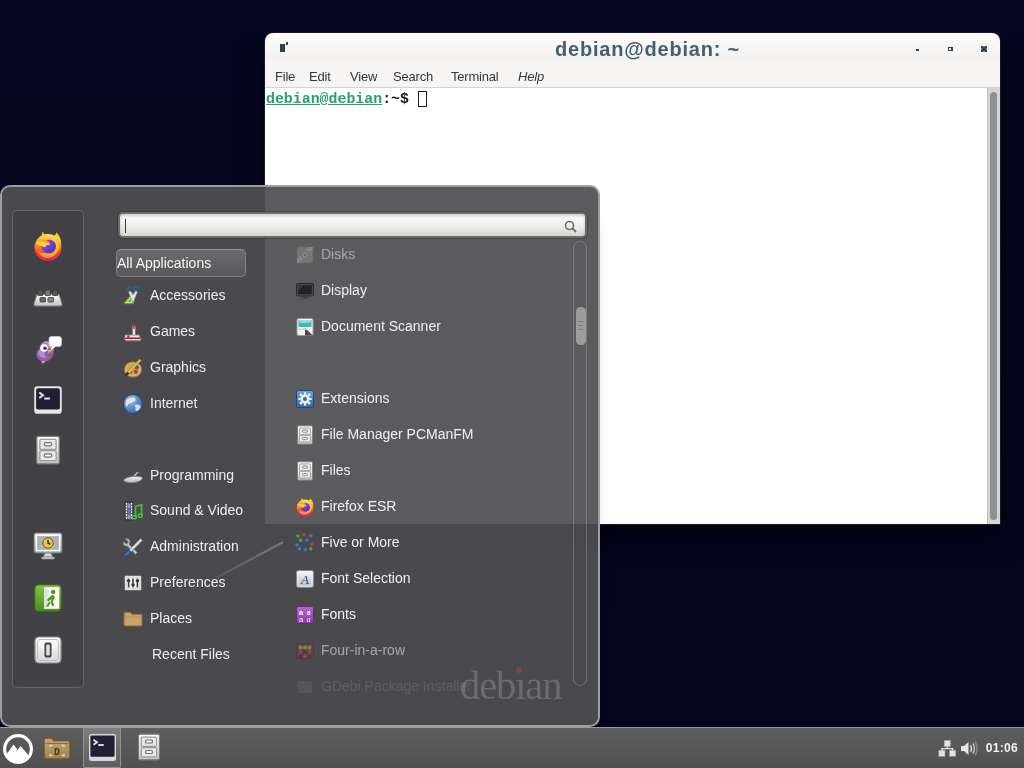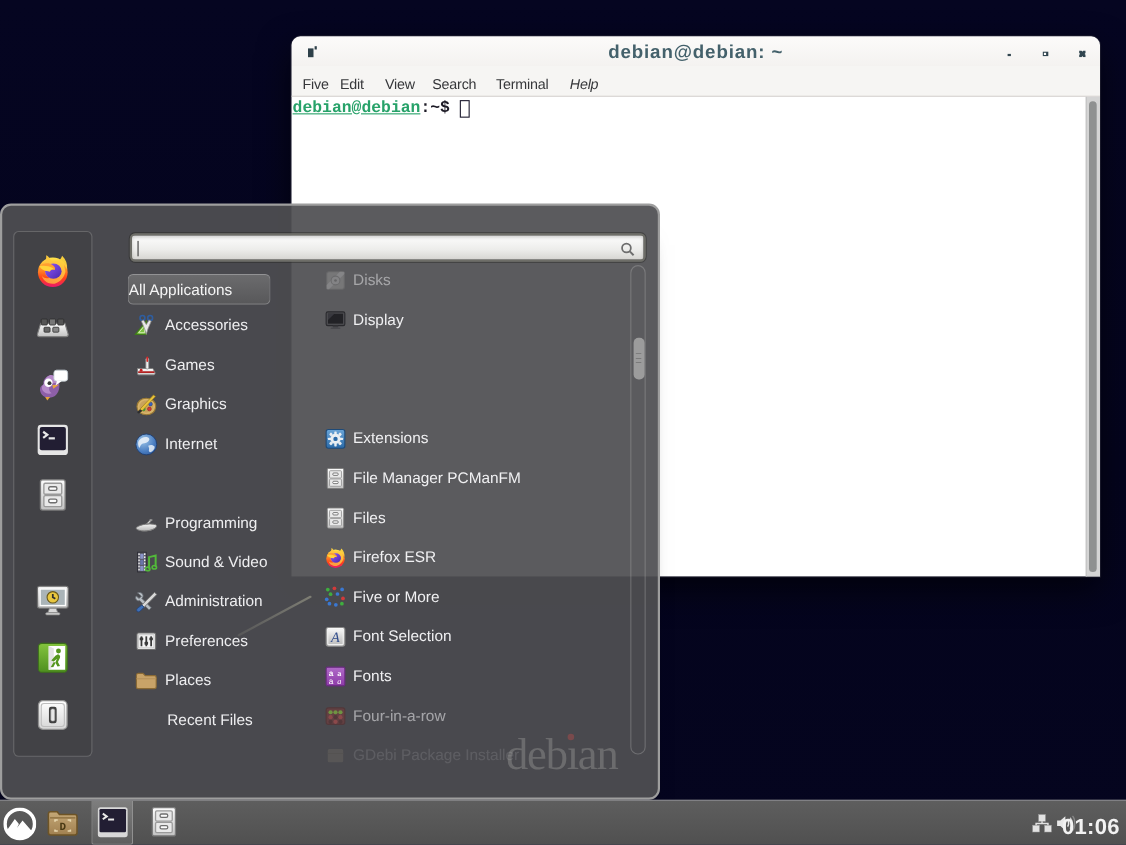--- a/index.html
+++ b/index.html
@@ -2,32 +2,32 @@
 <html><head>
 <meta charset="utf-8">
 <style>
 html,body{margin:0;padding:0;width:1024px;height:768px;overflow:hidden;}
 body{position:relative;font-family:"Liberation Sans",sans-serif;background:linear-gradient(180deg,#050521 0px,#04041d 420px,#05051f 768px);}
 .abs{position:absolute;}
 
 #win{left:265px;top:33px;width:735px;height:491px;border-radius:9px 9px 0 0;
 box-shadow:0 0 0 1px rgba(40,40,55,.6),0 12px 30px rgba(0,0,0,.6);}
 #titlebar{left:0;top:0;width:100%;height:27px;border-radius:8px 8px 0 0;background:linear-gradient(180deg,#fcfbfa,#f4f2f0);}
-#title{width:100%;text-align:center;top:4.5px;font-size:17px;font-weight:bold;color:#44616b;letter-spacing:0.8px;}
+#title{width:100%;text-align:center;top:4.5px;font-size:20px;font-weight:bold;color:#44616b;letter-spacing:0.8px;margin-left:15px;}
 #menubar{left:0;top:27px;width:100%;height:27px;background:#f6f5f3;border-bottom:1px solid #d7d3cf;}
 #menubar span{position:absolute;top:9px;font-size:13px;letter-spacing:-0.2px;color:#36373a;}
 #tcontent{left:0;top:55px;width:100%;height:436px;background:#ffffff;}
 #prompt{left:1px;top:1.5px;font-family:"Liberation Mono",monospace;font-size:14.9px;font-weight:bold;line-height:19px;white-space:pre;color:#1d1b26;}
 #prompt b{color:#27a269;text-decoration:underline;}
 #cursor{left:152.8px;top:3px;width:7.6px;height:14px;border:1.8px solid #1c1a2e;}
 #tsb{left:722px;top:0px;width:13px;height:436px;background:#d4d4d4;border-left:1px solid #c2c2c2;box-sizing:border-box;}
 #tsbthumb{left:2px;top:3.5px;width:7px;height:428px;background:#8f9191;border-radius:4px;}
 
 #taskbar{left:0;top:727px;width:1024px;height:41px;background:linear-gradient(180deg,#5e5e5e,#505050);border-top:1px solid #9b9b9b;box-sizing:border-box;}
-#clock{right:6px;top:13px;font-size:20px;font-weight:bold;color:#f2f2f2;letter-spacing:0.3px;}
+#clock{right:6px;top:13px;font-size:12px;font-weight:bold;color:#f2f2f2;letter-spacing:0.3px;}
 #termbtn{left:83px;top:0px;width:38px;height:40px;background:linear-gradient(180deg,#7e7e7e,#5e5e5e);border:1px solid #909090;border-top:none;box-sizing:border-box;border-radius:0 0 2px 2px;}
 
 #menu{left:0px;top:185px;width:600px;height:542px;background:rgba(79,79,82,0.93);border:2px solid #9e9e9e;border-radius:10px;box-sizing:border-box;box-shadow:0 24px 18px -14px rgba(0,0,0,.65);}
 #favcol{left:10px;top:23px;width:72px;height:478px;background:rgba(28,28,30,0.16);border:1px solid rgba(170,170,170,0.35);border-radius:5px;box-sizing:border-box;}
 #searchbox{left:115.5px;top:24.5px;width:469px;height:26px;border-radius:5px;background:linear-gradient(180deg,#fdfdfd 0%,#ececea 60%,#d6d5d2 100%);border:2px solid #6e6e68;box-shadow:0 0 0 1px rgba(35,35,30,.4),inset 0 2px 3px rgba(0,0,0,.18);box-sizing:border-box;}
 #scursor{left:5px;top:5px;width:1.5px;height:14px;background:#3a3a3a;}
 #allapps{left:114px;top:62px;width:130px;height:28px;border-radius:5px;background:linear-gradient(180deg,#6b6b6d,#58585a);border:1px solid #838385;border-top-color:#929294;box-sizing:border-box;color:#f5f5f5;font-size:14px;line-height:26px;}
 .cat{position:absolute;left:0;width:280px;height:36px;}
 .cat .ci{position:absolute;left:120px;top:7px;width:22px;height:22px;}
 .cat .ct{position:absolute;left:148px;top:9px;font-size:14px;color:#eeeef0;}
@@ -50,21 +50,21 @@
     <div class="abs" style="left:15px;top:11px;width:5px;height:8px;background:#2e4049;"></div>
     <div class="abs" style="left:21px;top:8.5px;width:1.5px;height:3.5px;background:#2e4049;"></div>
     <div class="abs" style="left:650.5px;top:15.5px;width:3.5px;height:2.4px;background:#31454f;"></div>
     <div class="abs" style="left:682.7px;top:13.6px;width:5.2px;height:4.4px;background:#31454f;"></div>
     <div class="abs" style="left:684.3px;top:15.1px;width:1.9px;height:1.5px;background:#fff;"></div>
     <svg class="abs" style="left:716px;top:13px;" width="6" height="6" viewBox="0 0 6 6">
         <path d="M0,0 L2.2,0 L3,1 L3.8,0 L6,0 L6,2.2 L5,3 L6,3.8 L6,6 L3.8,6 L3,5 L2.2,6 L0,6 L0,3.8 L1,3 L0,2.2 Z" fill="#31454f"></path>
       </svg>
   </div>
   <div class="abs" id="menubar">
-    <span style="left:10px;">Five</span>
+    <span style="left:10px;">File</span>
     <span style="left:44px;">Edit</span>
     <span style="left:85px;">View</span>
     <span style="left:128px;">Search</span>
     <span style="left:186px;">Terminal</span>
     <span style="left:253px;font-style:italic;">Help</span>
   </div>
   <div class="abs" id="tcontent">
     <div class="abs" id="prompt"><b>debian@debian</b>:~$ </div>
     <div class="abs" id="cursor"></div>
     <div class="abs" id="tsb">
@@ -333,20 +333,30 @@
     </div>
 <div class="app" style="top:85.5px;left:0;padding-left:48px;">
       <span class="ai"><svg width="20" height="20" viewBox="0 0 20 20">
 <rect x="1.5" y="2.5" width="17" height="12.5" rx="1.5" fill="#4a4a4e" stroke="#2a2a2e" stroke-width="1"></rect>
 <rect x="3.2" y="4.2" width="13.6" height="9" fill="#222226"></rect>
 <path d="M3.2 4.2 L9 4.2 L3.2 10 Z" fill="#38383e"></path>
 <rect x="7.5" y="15" width="5" height="1.8" fill="#3a3a3e"></rect>
 <rect x="5.5" y="16.8" width="9" height="1.2" rx="0.6" fill="#4a4a4e"></rect>
 </svg></span>
       <span class="at">Display</span>
+    </div>
+<div class="app" style="top:121.5px;left:0;">
+      <span class="ai"><svg width="20" height="20" viewBox="0 0 20 20">
+<rect x="2" y="1.5" width="16" height="17" rx="1.5" fill="#f2f2f2" stroke="#9a9a9a" stroke-width="1"></rect>
+<rect x="3.5" y="3" width="13" height="7" fill="#3fb8aa"></rect>
+<path d="M3.5 3 L16.5 3 L16.5 5 C12 6.5 7 6.5 3.5 5 Z" fill="#8fe0d6"></path>
+<path d="M10 11 L18 18.5 L10 18.5 Z" fill="#4a4a4a"></path>
+<rect x="3.5" y="11.5" width="8" height="1.5" fill="#d0d0d0"></rect>
+</svg></span>
+      <span class="at">Document Scanner</span>
     </div>
 <div class="app" style="top:193.5px;left:0;">
       <span class="ai"><svg width="20" height="20" viewBox="0 0 20 20">
 <defs>
             <linearGradient id="ext" x1="0" y1="0" x2="0" y2="1">
 <stop offset="0" stop-color="#6aa5d8"></stop>
               <stop offset="1" stop-color="#2a6aa8"></stop>
             </linearGradient>
           </defs>
 <rect x="1.5" y="1.5" width="17" height="17" rx="2" fill="url(#ext)" stroke="#1e4a78" stroke-width="1"></rect>

